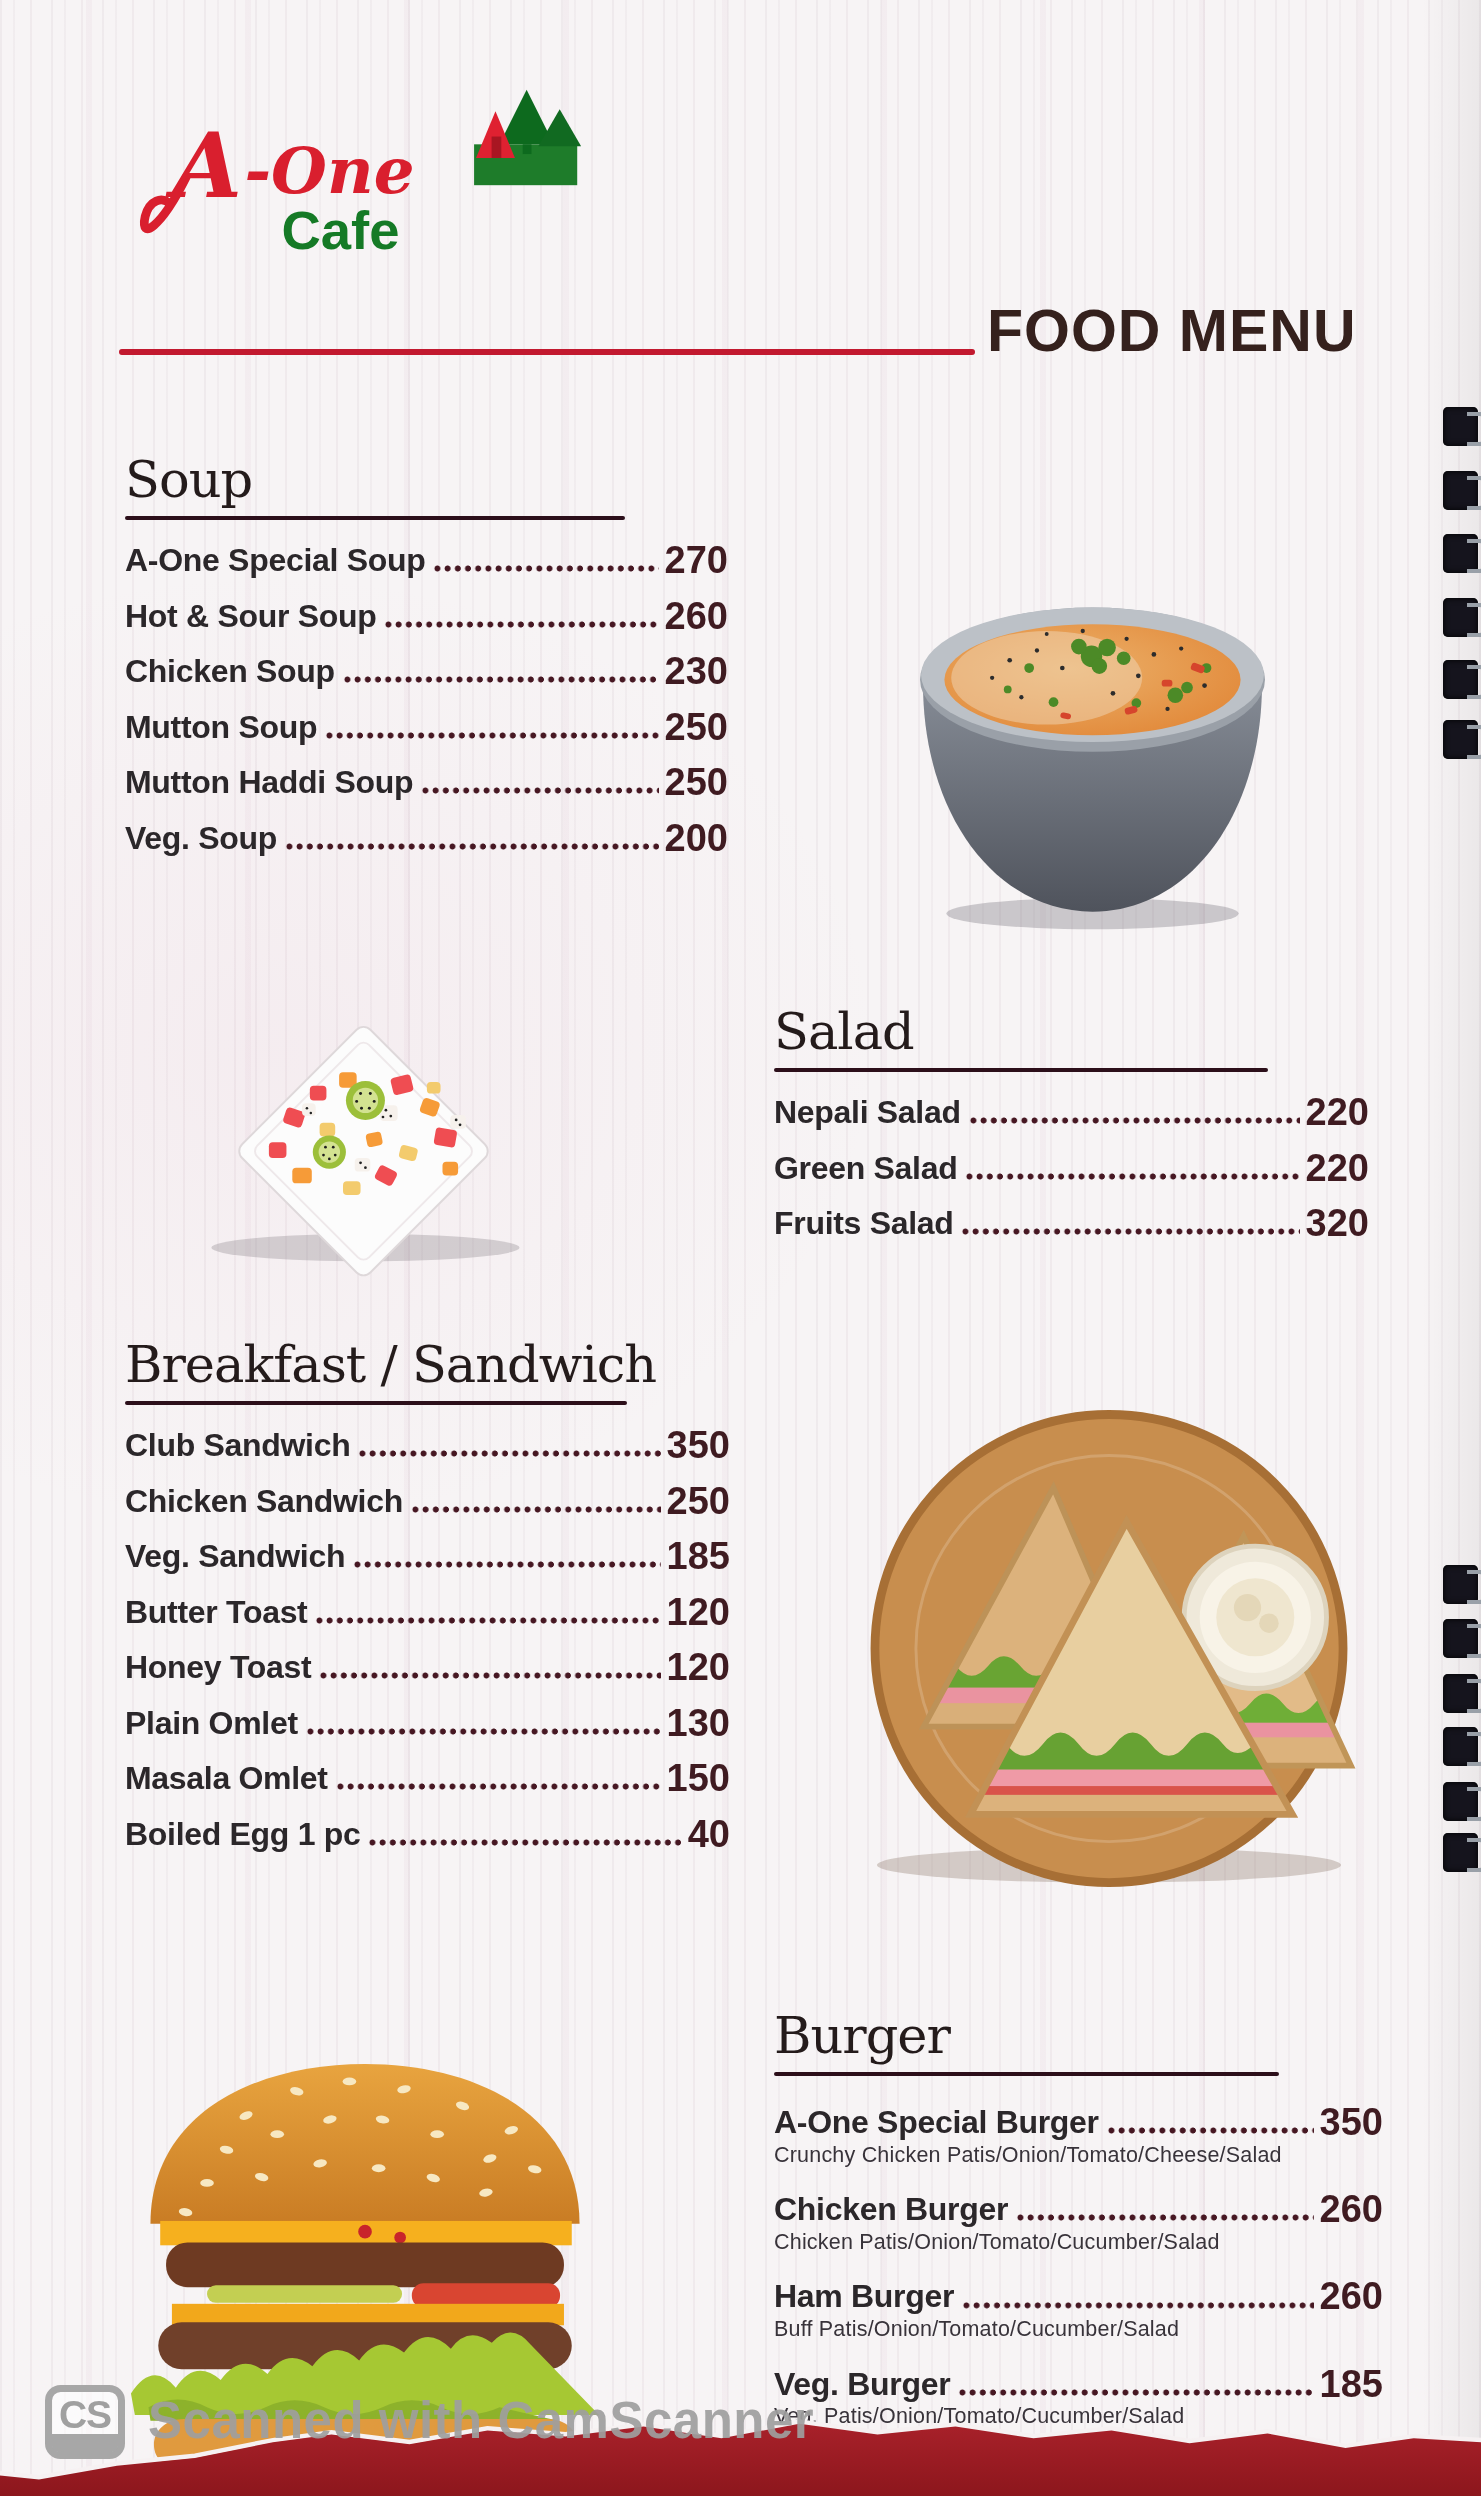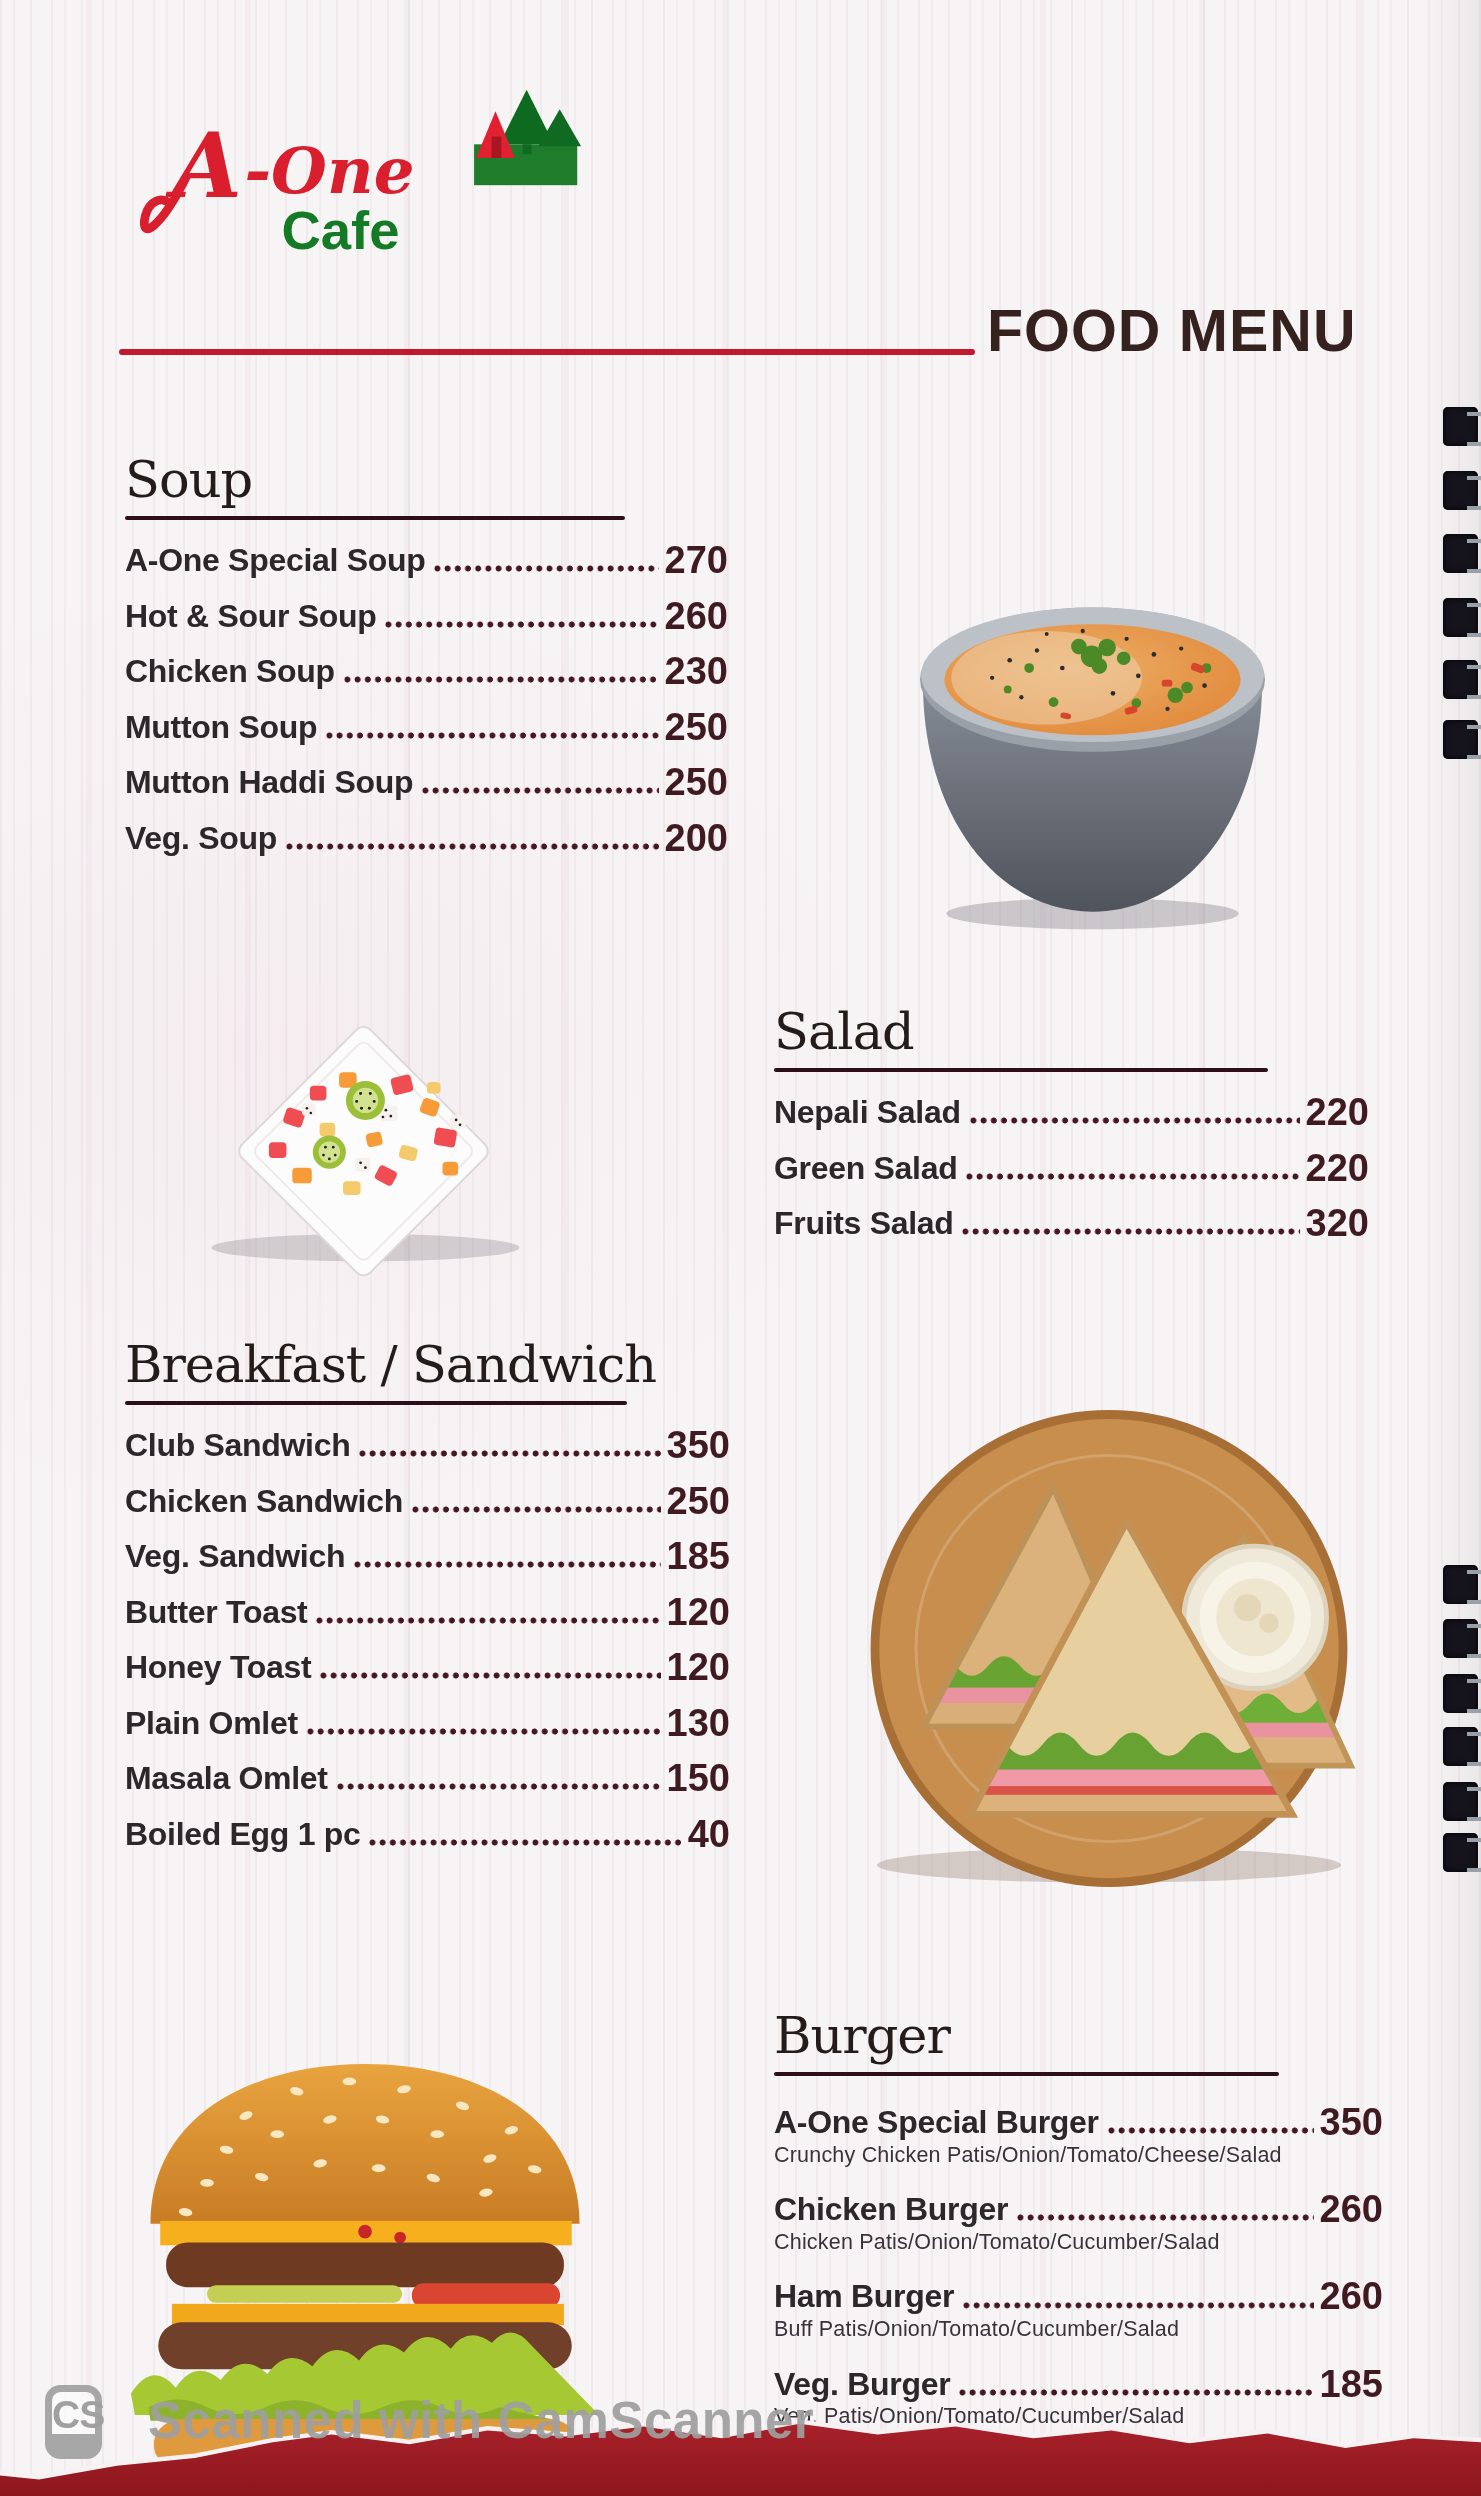--- a/index.html
+++ b/index.html
@@ -40,21 +40,21 @@
   .photo{position:absolute;z-index:1;}
   .photo svg{display:block;}
   
   .hole{position:absolute;left:1443px;width:35px;height:39px;background:#15141d;border-radius:4.9px;
     box-shadow:inset 0 0 6.8px #000;z-index:3;}
   .hole::after{content:'';position:absolute;left:24.4px;top:4.9px;width:21.5px;height:26px;
     border:4.9px solid #99a0a8;border-left:0;border-radius:0 13.7px 13.7px 0;}
   
   .torn-band{position:absolute;left:0;top:2409px;width:1481px;height:88px;z-index:5;}
   
-  .cs-badge{position:absolute;left:45px;top:2385px;width:57px;height:74px;z-index:6;
+  .cs-badge{position:absolute;left:45px;top:2385px;width:80px;height:74px;z-index:6;
     border:7.8px solid #a7a7a7;border-radius:15.6px;background:rgba(255,255,255,0.55);box-sizing:border-box;}
   .cs-badge .cs-text{position:absolute;left:0;right:0;top:1px;text-align:center;
     font-size:39px;font-weight:800;color:#a0a0a0;letter-spacing:-1px;}
   .cs-badge .cs-bar{position:absolute;left:0;right:0;bottom:0;height:17.6px;background:#a7a7a7;border-radius:0 0 5.9px 5.9px;}
   .wm-text{position:absolute;left:148px;top:2391px;z-index:6;font-size:51px;font-weight:600;
     color:#9f9f9f;letter-spacing:0.5px;opacity:0.92;white-space:nowrap;}
 </style>
 </head>
 <body>
 

